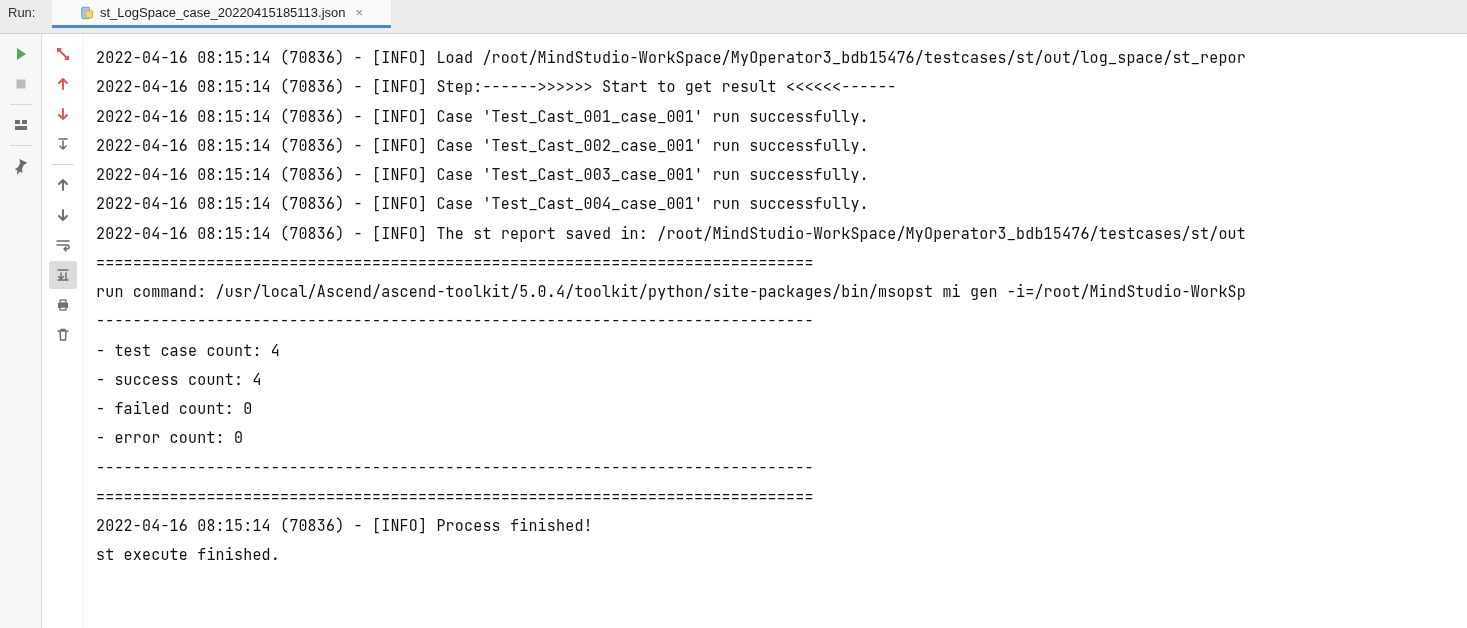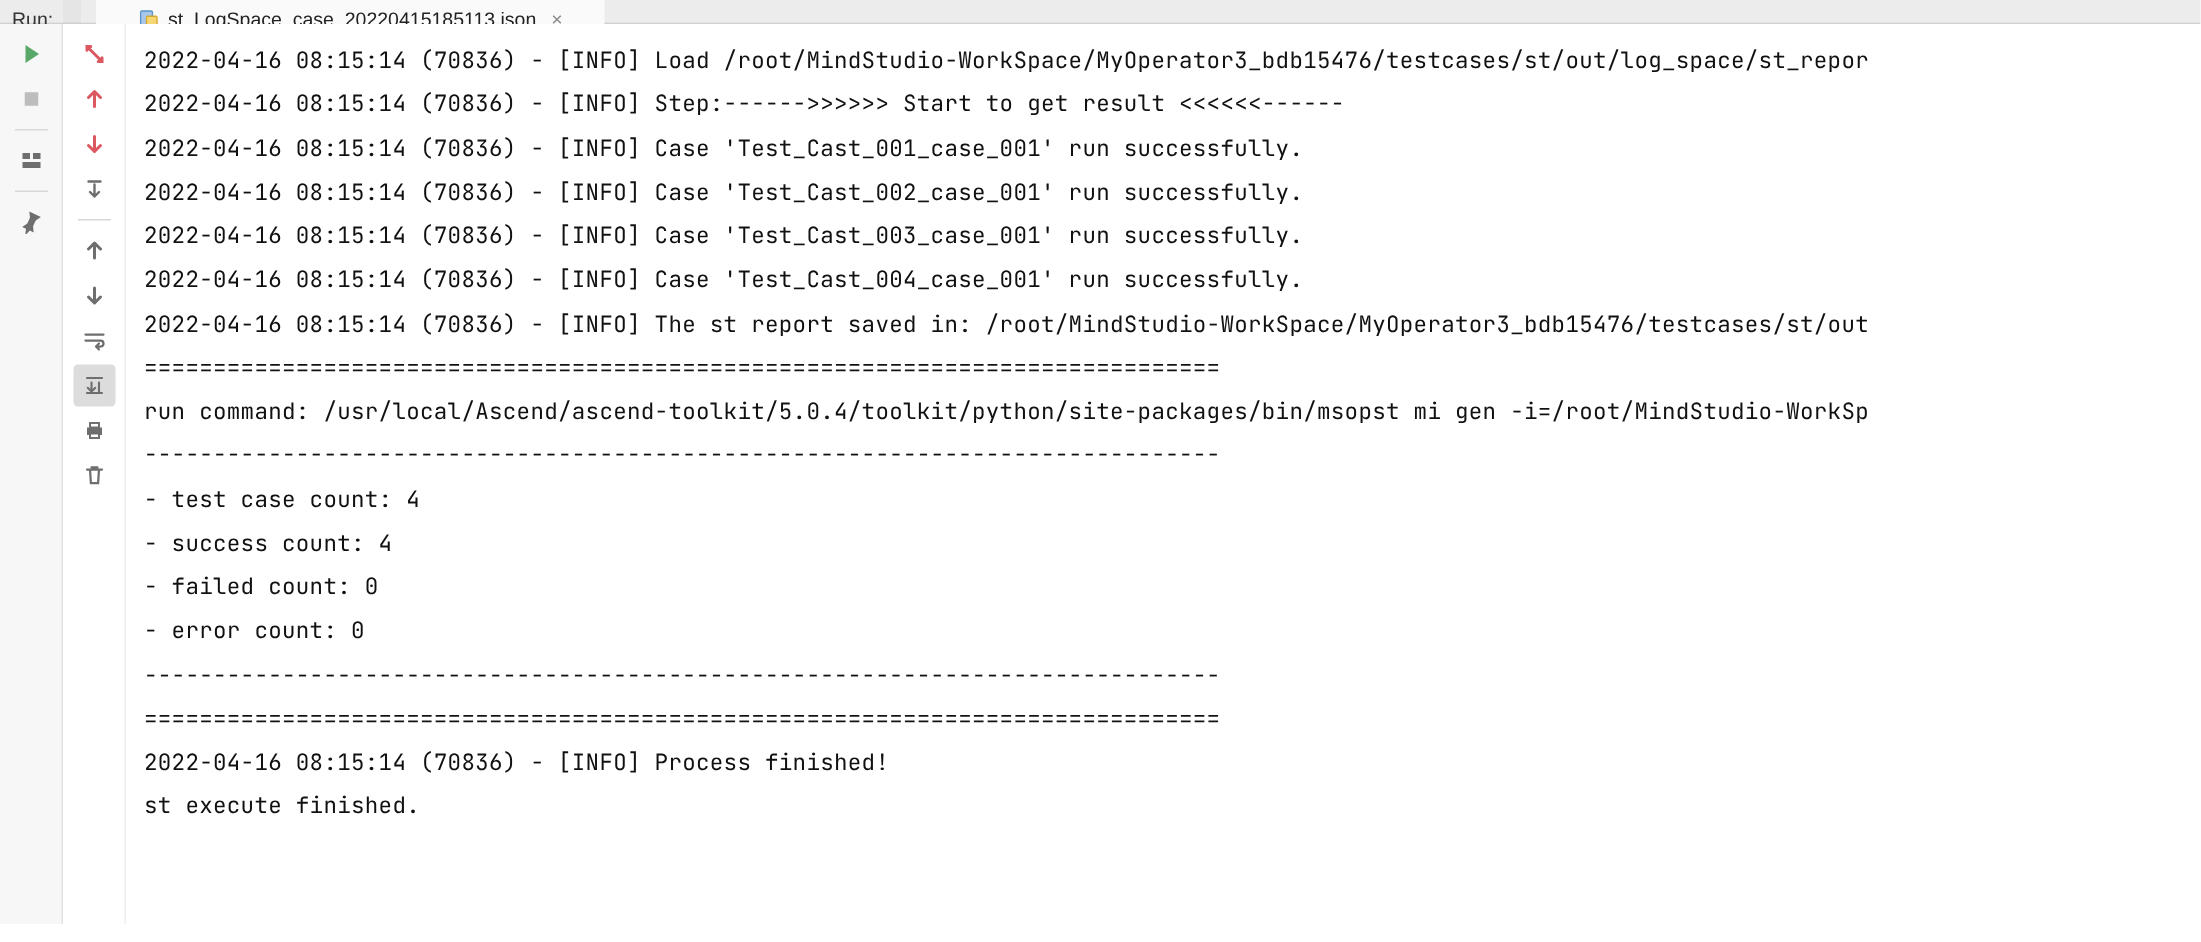--- a/index.html
+++ b/index.html
@@ -7,24 +7,23 @@
     font-family: -apple-system, BlinkMacSystemFont, "Segoe UI", sans-serif;
     font-size: 13px;
     background: #ffffff;
     color: #333;
     width: 1467px;
     height: 628px;
     overflow: hidden;
   }
   .top-row {
     display: flex;
-    height: 16px;
+    height: 34px;
     border-bottom: 1px solid #d1d1d1;
     background: #e5e5e5;
-    gap: 12px;
   }
   .run-label {
     width: 42px;
     padding: 5px 8px 0 8px;
     font-size: 13px;
     color: #333;
     background: #ececec;
   }
   .tab-bar {
     flex: 1;

